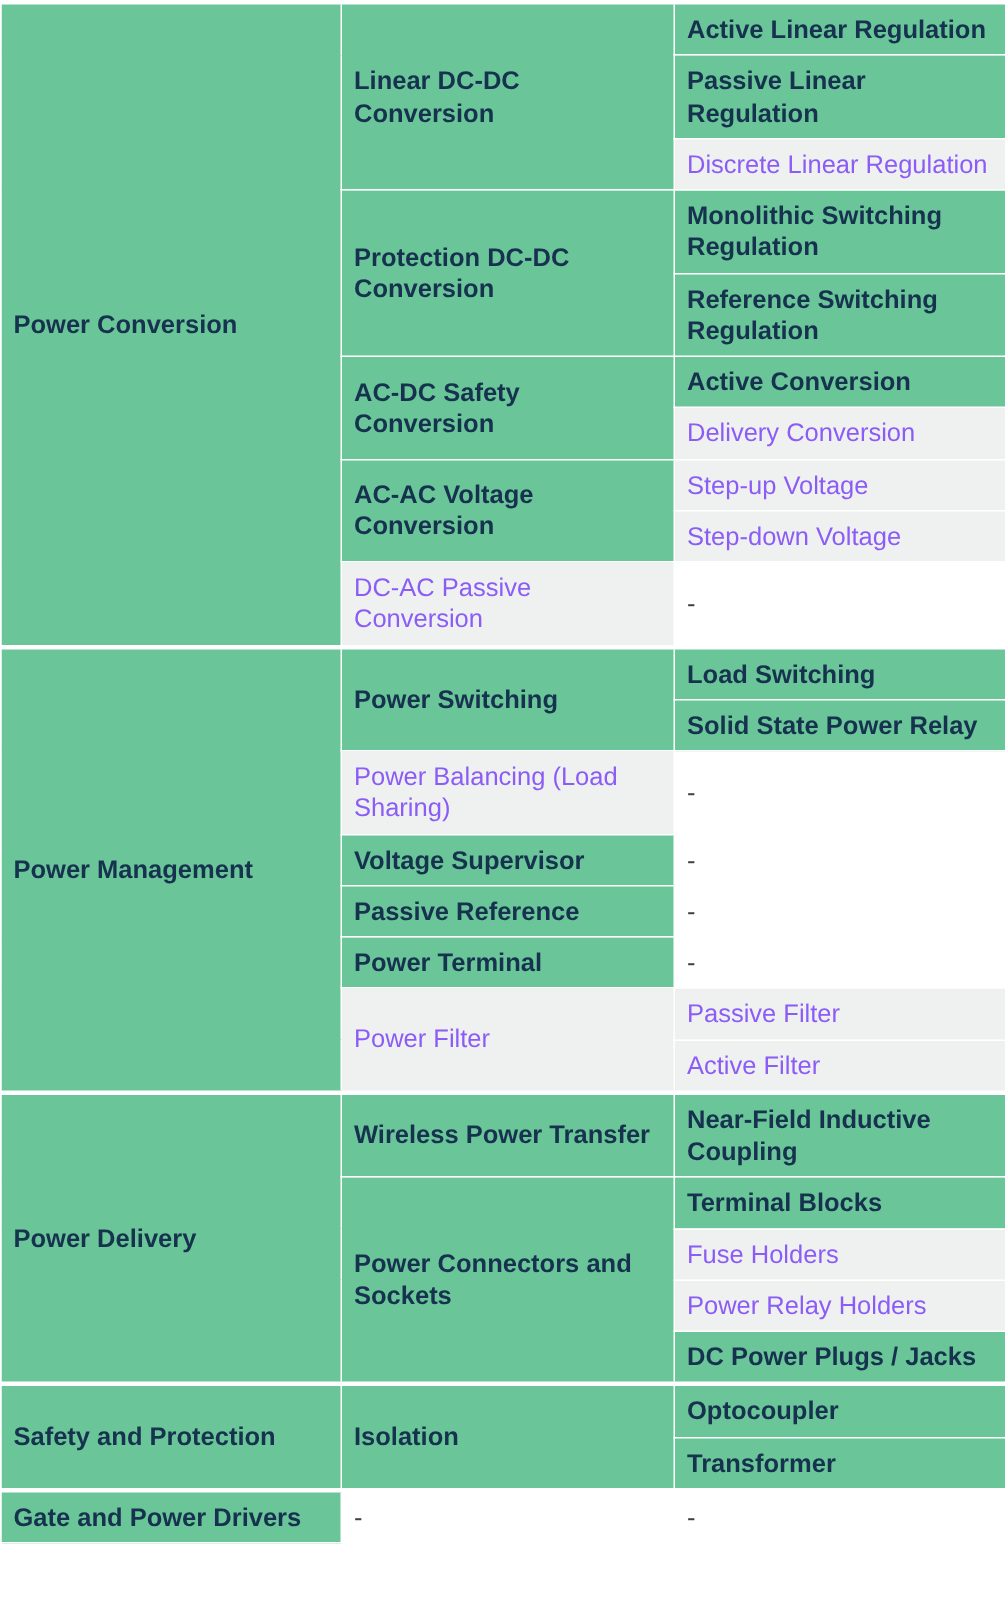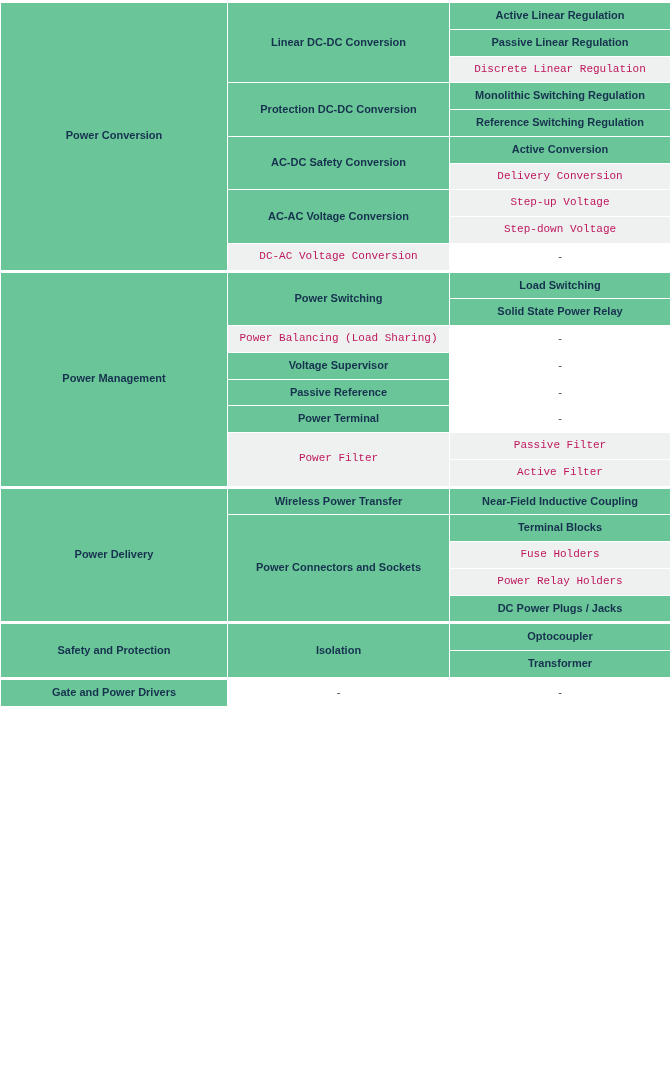--- a/index.html
+++ b/index.html
@@ -13,42 +13,40 @@
     height: 1070px;
     overflow: hidden;
   }
   table.taxonomy {
     border-collapse: collapse;
     width: 670px;
     table-layout: fixed;
   }
   table.taxonomy td {
     border: 1px solid #ffffff;
-    text-align: center;
     vertical-align: middle;
-    font-size: 11px;
+    font-size: 17px;
     padding: 6px 8px;
     line-height: 1.25;
   }
   
   col.c1 { width: 227px; }
   col.c2 { width: 222px; }
   col.c3 { width: 221px; }
 
   
   td.green {
     background: #6ac698;
     color: #16324f;
     font-weight: bold;
   }
   td.grey {
     background: #eff0f0;
-    color: #be185d;
+    color: #8b5cf6;
     font-weight: normal;
-    font-family: Liberation Mono, monospace;
   }
   td.white {
     background: #ffffff;
     color: #3c4043;
     font-weight: normal;
   }
   
   tr.group-start > td {
     border-top: 3px solid #ffffff;
   }
@@ -89,21 +87,21 @@
         <td class="grey">Delivery Conversion</td>
       </tr>
       <tr>
         <td class="green" rowspan="2">AC-AC Voltage Conversion</td>
         <td class="grey">Step-up Voltage</td>
       </tr>
       <tr>
         <td class="grey">Step-down Voltage</td>
       </tr>
       <tr>
-        <td class="grey">DC-AC Voltage Conversion</td>
+        <td class="grey">DC-AC Passive Conversion</td>
         <td class="white">-</td>
       </tr>
       <tr class="group-start">
         <td class="green" rowspan="8">Power Management</td>
         <td class="green" rowspan="2">Power Switching</td>
         <td class="green">Load Switching</td>
       </tr>
       <tr>
         <td class="green">Solid State Power Relay</td>
       </tr>

